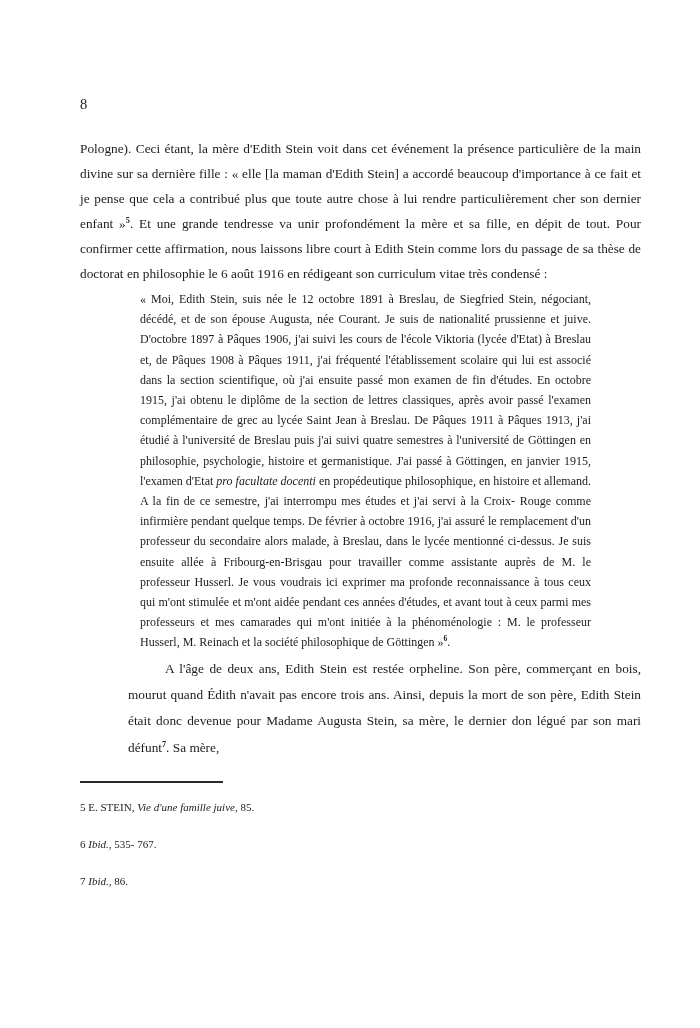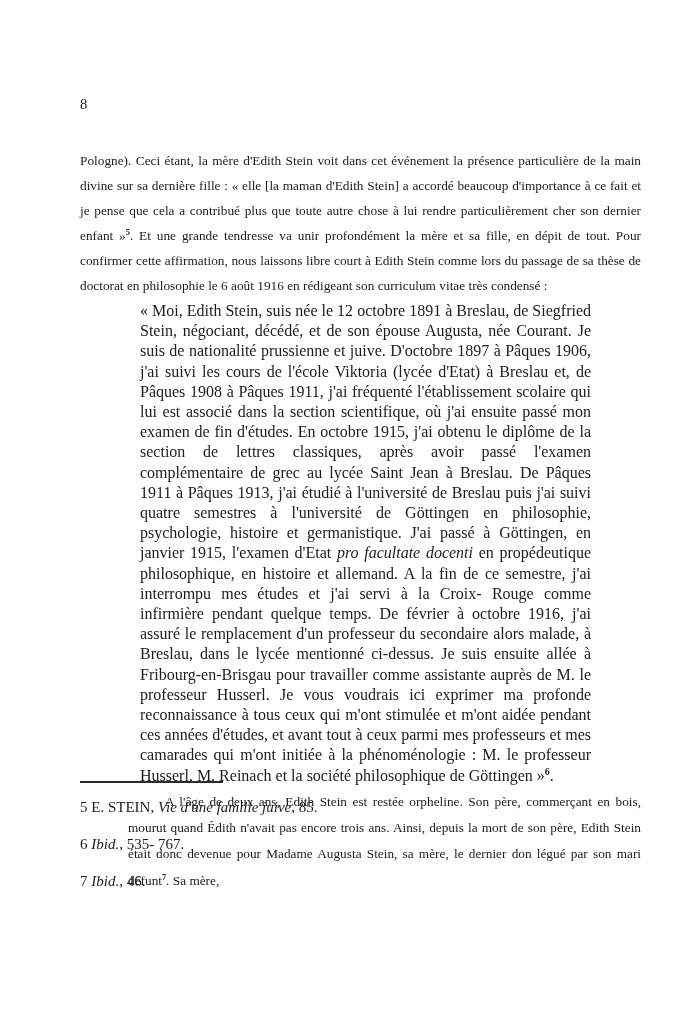--- a/index.html
+++ b/index.html
@@ -18,33 +18,33 @@
   }
   .page-number {
     position: absolute;
     left: 80px;
     top: 96px;
     font-size: 14.5px;
   }
   .content {
     position: absolute;
     left: 80px;
-    top: 148px;
+    top: 136px;
     width: 561px;
   }
   .body-par {
     margin: 0;
     font-size: 13.3px;
     line-height: 25px;
     text-align: justify;
   }
   .block-quote {
     margin: 3px 0 3px 60px;
     width: 451px;
-    font-size: 16px;
+    font-size: 12px;
     line-height: 20.2px;
     text-align: justify;
   }
   .body-par.indented {
     line-height: 26.3px;
     text-indent: 37px;
     margin-left: 48px;
   }
   .italic { font-style: italic; }
   .sup {
@@ -60,21 +60,21 @@
     width: 560px;
   }
   .fn-rule {
     width: 143px;
     height: 0;
     border-top: 2px solid #2b2b2b;
     margin-bottom: 7px;
   }
   .footnote {
     margin: 17px 0 22px 0;
-    font-size: 15px;
+    font-size: 11px;
     line-height: 15px;
   }
 </style>
 </head>
 <body>
 
 <div class="page">
 
   <div class="page-number">8</div>
 
@@ -85,16 +85,16 @@
     <div class="block-quote"><span>« Moi, Edith Stein, suis née le 12 octobre 1891 à Breslau, de Siegfried Stein, négociant, décédé, et de son épouse Augusta, née Courant. Je suis de nationalité prussienne et juive. D'octobre 1897 à Pâques 1906, j'ai suivi les cours de l'école Viktoria (lycée d'Etat) à Breslau et, de Pâques 1908 à Pâques 1911, j'ai fréquenté l'établissement scolaire qui lui est associé dans la section scientifique, où j'ai ensuite passé mon examen de fin d'études. En octobre 1915, j'ai obtenu le diplôme de la section de lettres classiques, après avoir passé l'examen complémentaire de grec au lycée Saint Jean à Breslau. De Pâques 1911 à Pâques 1913, j'ai étudié à l'université de Breslau puis j'ai suivi quatre semestres à l'université de Göttingen en philosophie, psychologie, histoire et germanistique. J'ai passé à Göttingen, en janvier 1915, l'examen d'Etat </span><span class="italic">pro facultate docenti</span><span> en propédeutique philosophique, en histoire et allemand. A la fin de ce semestre, j'ai interrompu mes études et j'ai servi à la Croix- Rouge comme infirmière pendant quelque temps. De février à octobre 1916, j'ai assuré le remplacement d'un professeur du secondaire alors malade, à Breslau, dans le lycée mentionné ci-dessus. Je suis ensuite allée à Fribourg-en-Brisgau pour travailler comme assistante auprès de M. le professeur Husserl. Je vous voudrais ici exprimer ma profonde reconnaissance à tous ceux qui m'ont stimulée et m'ont aidée pendant ces années d'études, et avant tout à ceux parmi mes professeurs et mes camarades qui m'ont initiée à la phénoménologie : M. le professeur Husserl, M. Reinach et la société philosophique de Göttingen »</span><span class="sup">6</span><span>.</span></div>
 
     <p class="body-par indented"><span>A l'âge de deux ans, Edith Stein est restée orpheline. Son père, commerçant en bois, mourut quand Édith n'avait pas encore trois ans. Ainsi, depuis la mort de son père, Edith Stein était donc devenue pour Madame Augusta Stein, sa mère, le dernier don légué par son mari défunt</span><span class="sup">7</span><span>. Sa mère,</span></p>
 
   </div>
 
   <div class="footnotes">
     <div class="fn-rule"></div>
     <p class="footnote"><span>5 E. STEIN, </span><span class="italic">Vie d'une famille juive</span><span>, 85.</span></p>
     <p class="footnote"><span>6 </span><span class="italic">Ibid.</span><span>, 535- 767.</span></p>
-    <p class="footnote"><span>7 </span><span class="italic">Ibid.</span><span>, 46.</span></p>
+    <p class="footnote"><span>7 </span><span class="italic">Ibid.</span><span>, 86.</span></p>
   </div>
 
 </div>
 
 </body></html>

